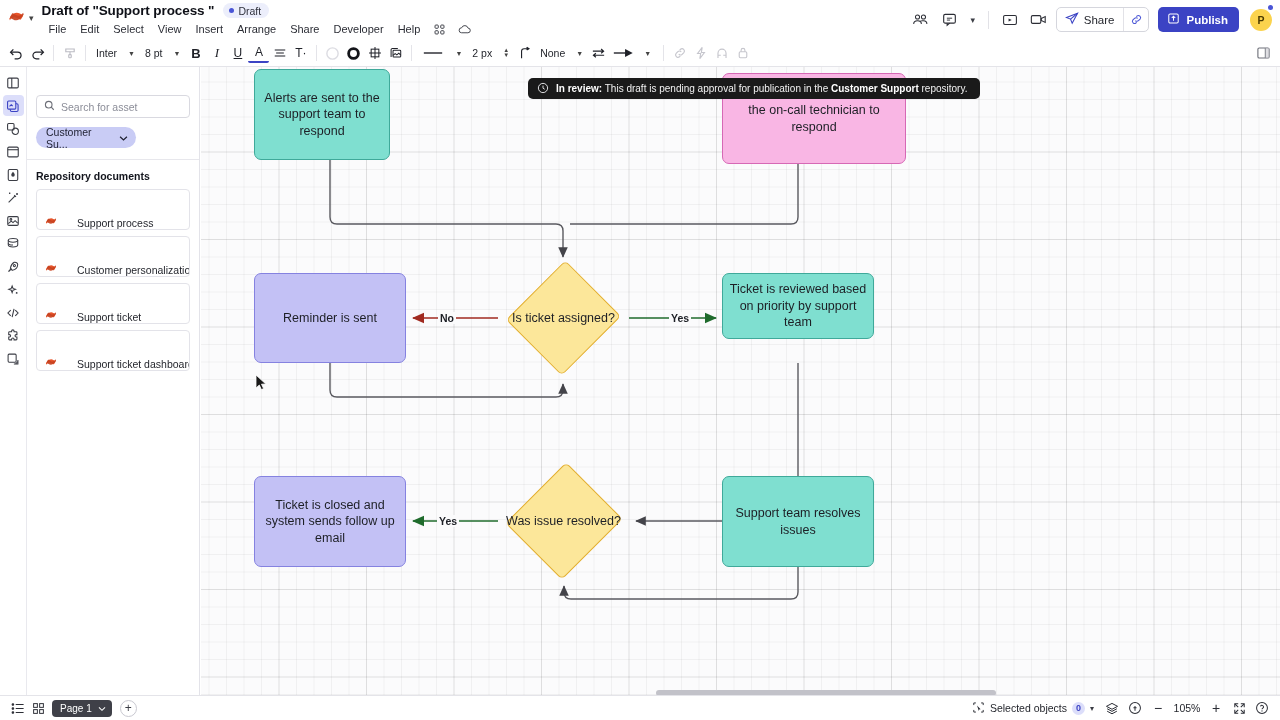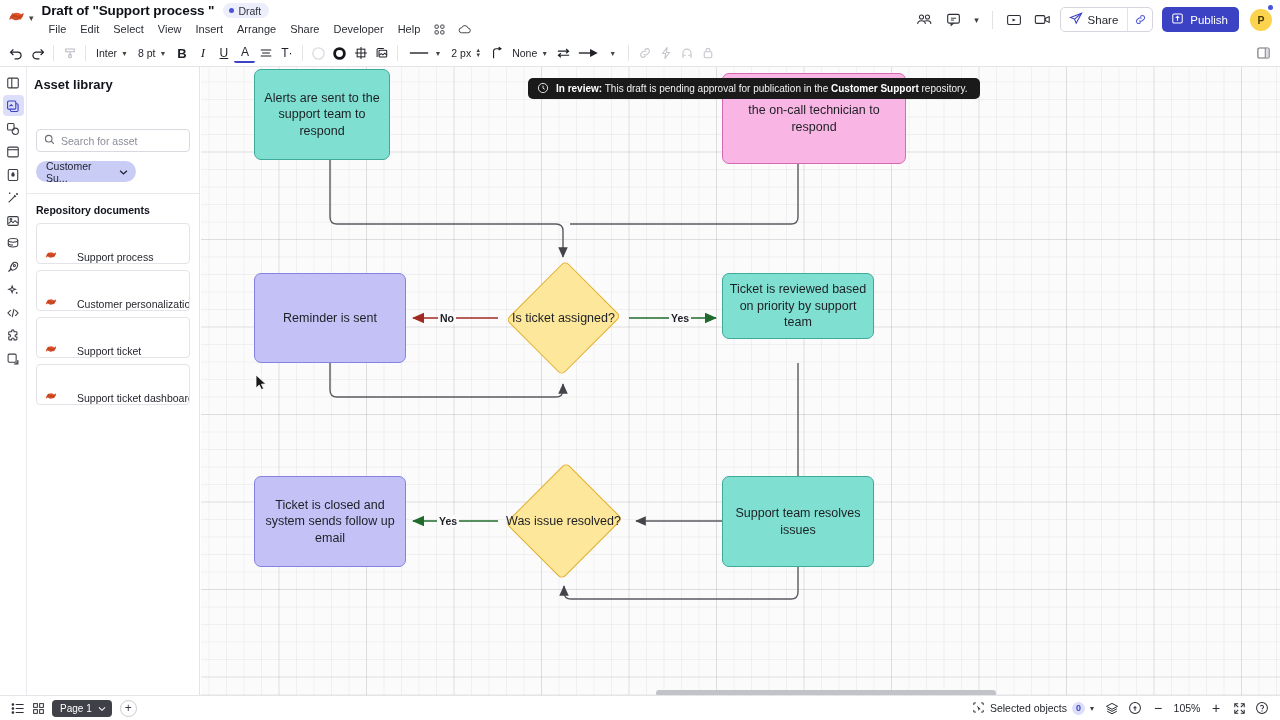--- a/index.html
+++ b/index.html
@@ -50,21 +50,21 @@
   }
   .vdiv { width: 1px; height: 18px; background: #e2e2e7; margin: 0 4px; }
   .share-btn {
     display: flex; align-items: center; height: 25px;
     border: 1px solid #d5d6dd; border-radius: 5px; overflow: hidden; background: #fff;
   }
   .share-main { display: flex; align-items: center; gap: 5px; padding: 0 9px 0 8px; height: 100%; font-size: 11.5px; color: #1f2128; }
   .share-link { display: flex; align-items: center; justify-content: center; width: 25px; height: 100%; border-left: 1px solid #e2e2e7; color: #4a55d6; }
   .publish-btn {
     display: flex; align-items: center; gap: 6px; height: 25px;
-    background: #3b43c4; color: #fff; font-size: 11.5px; font-weight: normal;
+    background: #3b43c4; color: #fff; font-size: 11.5px; font-weight: bold;
     border-radius: 5px; padding: 0 11px 0 9px; margin-left: 4px;
   }
   .avatar {
     width: 22px; height: 22px; border-radius: 50%; background: #fbd34d;
     color: #4a3a00; font-size: 10.5px; font-weight: bold;
     display: flex; align-items: center; justify-content: center; margin-left: 6px;
     position: relative;
   }
   .avatar::after {
     content: ""; position: absolute; right: -1px; top: -4px;
@@ -76,21 +76,21 @@
     position: absolute; top: 40px; left: 0; width: 1280px; height: 27px;
     background: #fff; border-bottom: 1px solid #e4e4e9;
     display: flex; align-items: center; padding: 0 6px;
   }
   .fb {
     height: 21px; min-width: 21px; display: flex; align-items: center; justify-content: center;
     border-radius: 3px; color: #1f2128; font-size: 11.5px; padding: 0 3px;
   }
   .fb.dim { color: #bcbcc4; }
   .fb-sep { width: 1px; height: 16px; background: #e4e4e9; margin: 0 5px; }
-  .fb-select { display: flex; align-items: center; gap: 4px; padding: 0 5px; height: 21px; border-radius: 3px; font-size: 10.5px; color: #1f2128; }
+  .fb-select { display: flex; align-items: center; gap: 11px; padding: 0 5px; height: 21px; border-radius: 3px; font-size: 10.5px; color: #1f2128; }
   .tiny-caret { font-size: 7px; color: #444; }
 
   
   .rail {
     position: absolute; top: 67px; left: 0; width: 27px; height: 628px;
     background: #fff; border-right: 1px solid #e9e9ee;
     display: flex; flex-direction: column; align-items: center; padding-top: 5px; gap: 2px;
   }
   .rail-btn {
     width: 21px; height: 21px; display: flex; align-items: center; justify-content: center;
@@ -548,21 +548,20 @@
     <span class="rail-btn">
       <svg width="14" height="14" viewBox="0 0 16 16" fill="none" stroke="currentColor" stroke-width="1.2">
         <rect x="2.4" y="2.4" width="9.2" height="9.2" rx="1.2"></rect>
         <path d="M13.6 9v4.6H9"></path>
           <path d="M11 13.6 13.6 11"></path>
       </svg>
     </span>
   </div>
 
   <div class="panel">
-    <div class="panel-title">Asset library</div>
     <div class="panel-pad">
       <div class="search-box">
         <span>
           <svg width="11" height="11" viewBox="0 0 14 14" fill="none" stroke="#6d6f78" stroke-width="1.4">
             <circle cx="6" cy="6" r="4.2"></circle>
               <path d="M9.2 9.2 12.4 12.4"></path>
           </svg>
         </span>
         <input type="text" placeholder="Search for asset" style="">
       </div>

